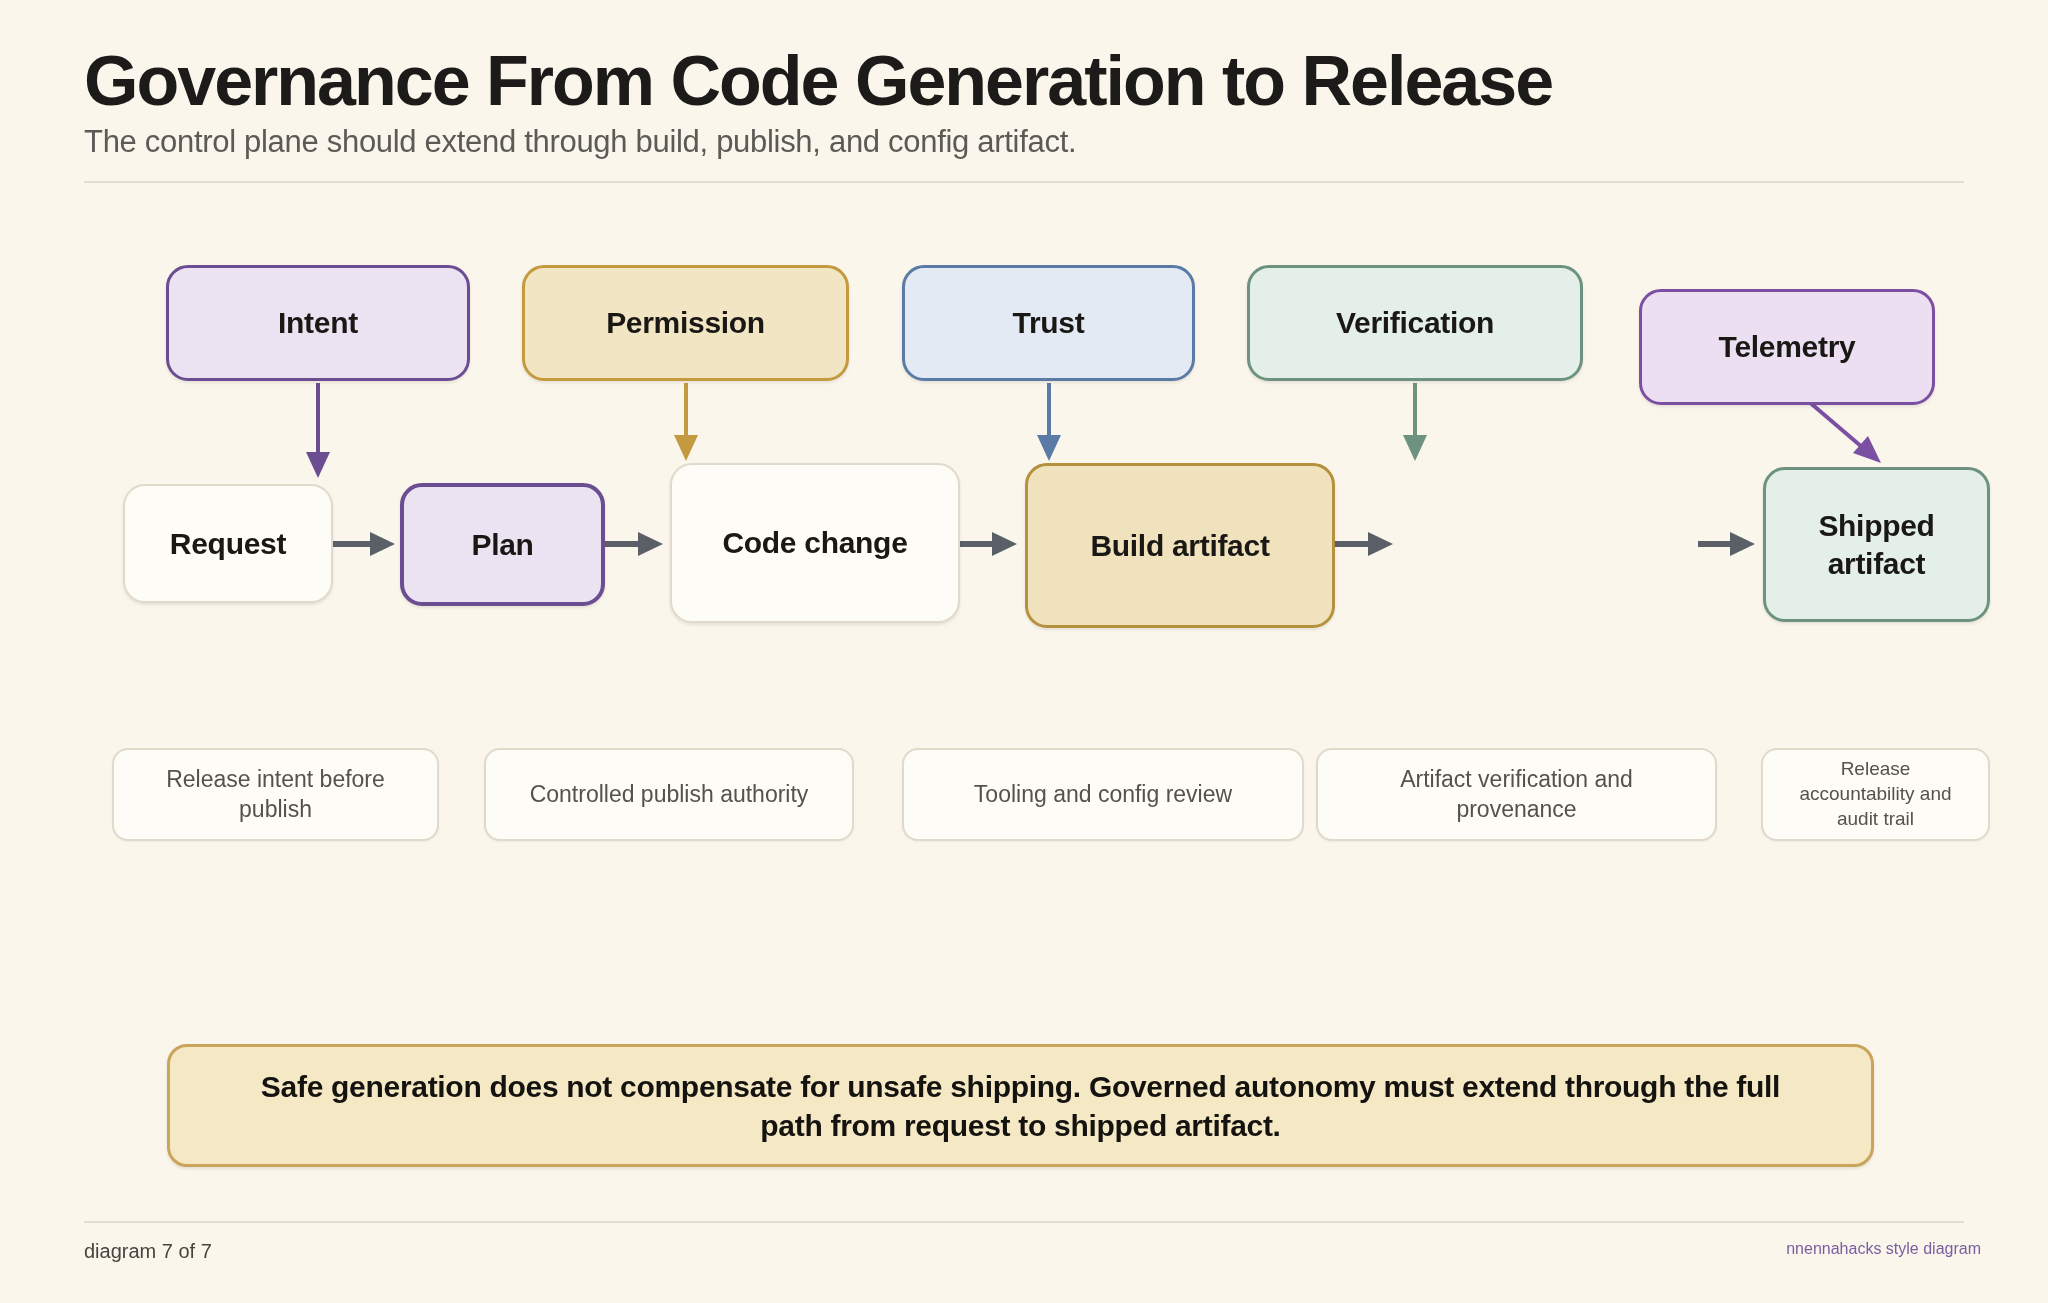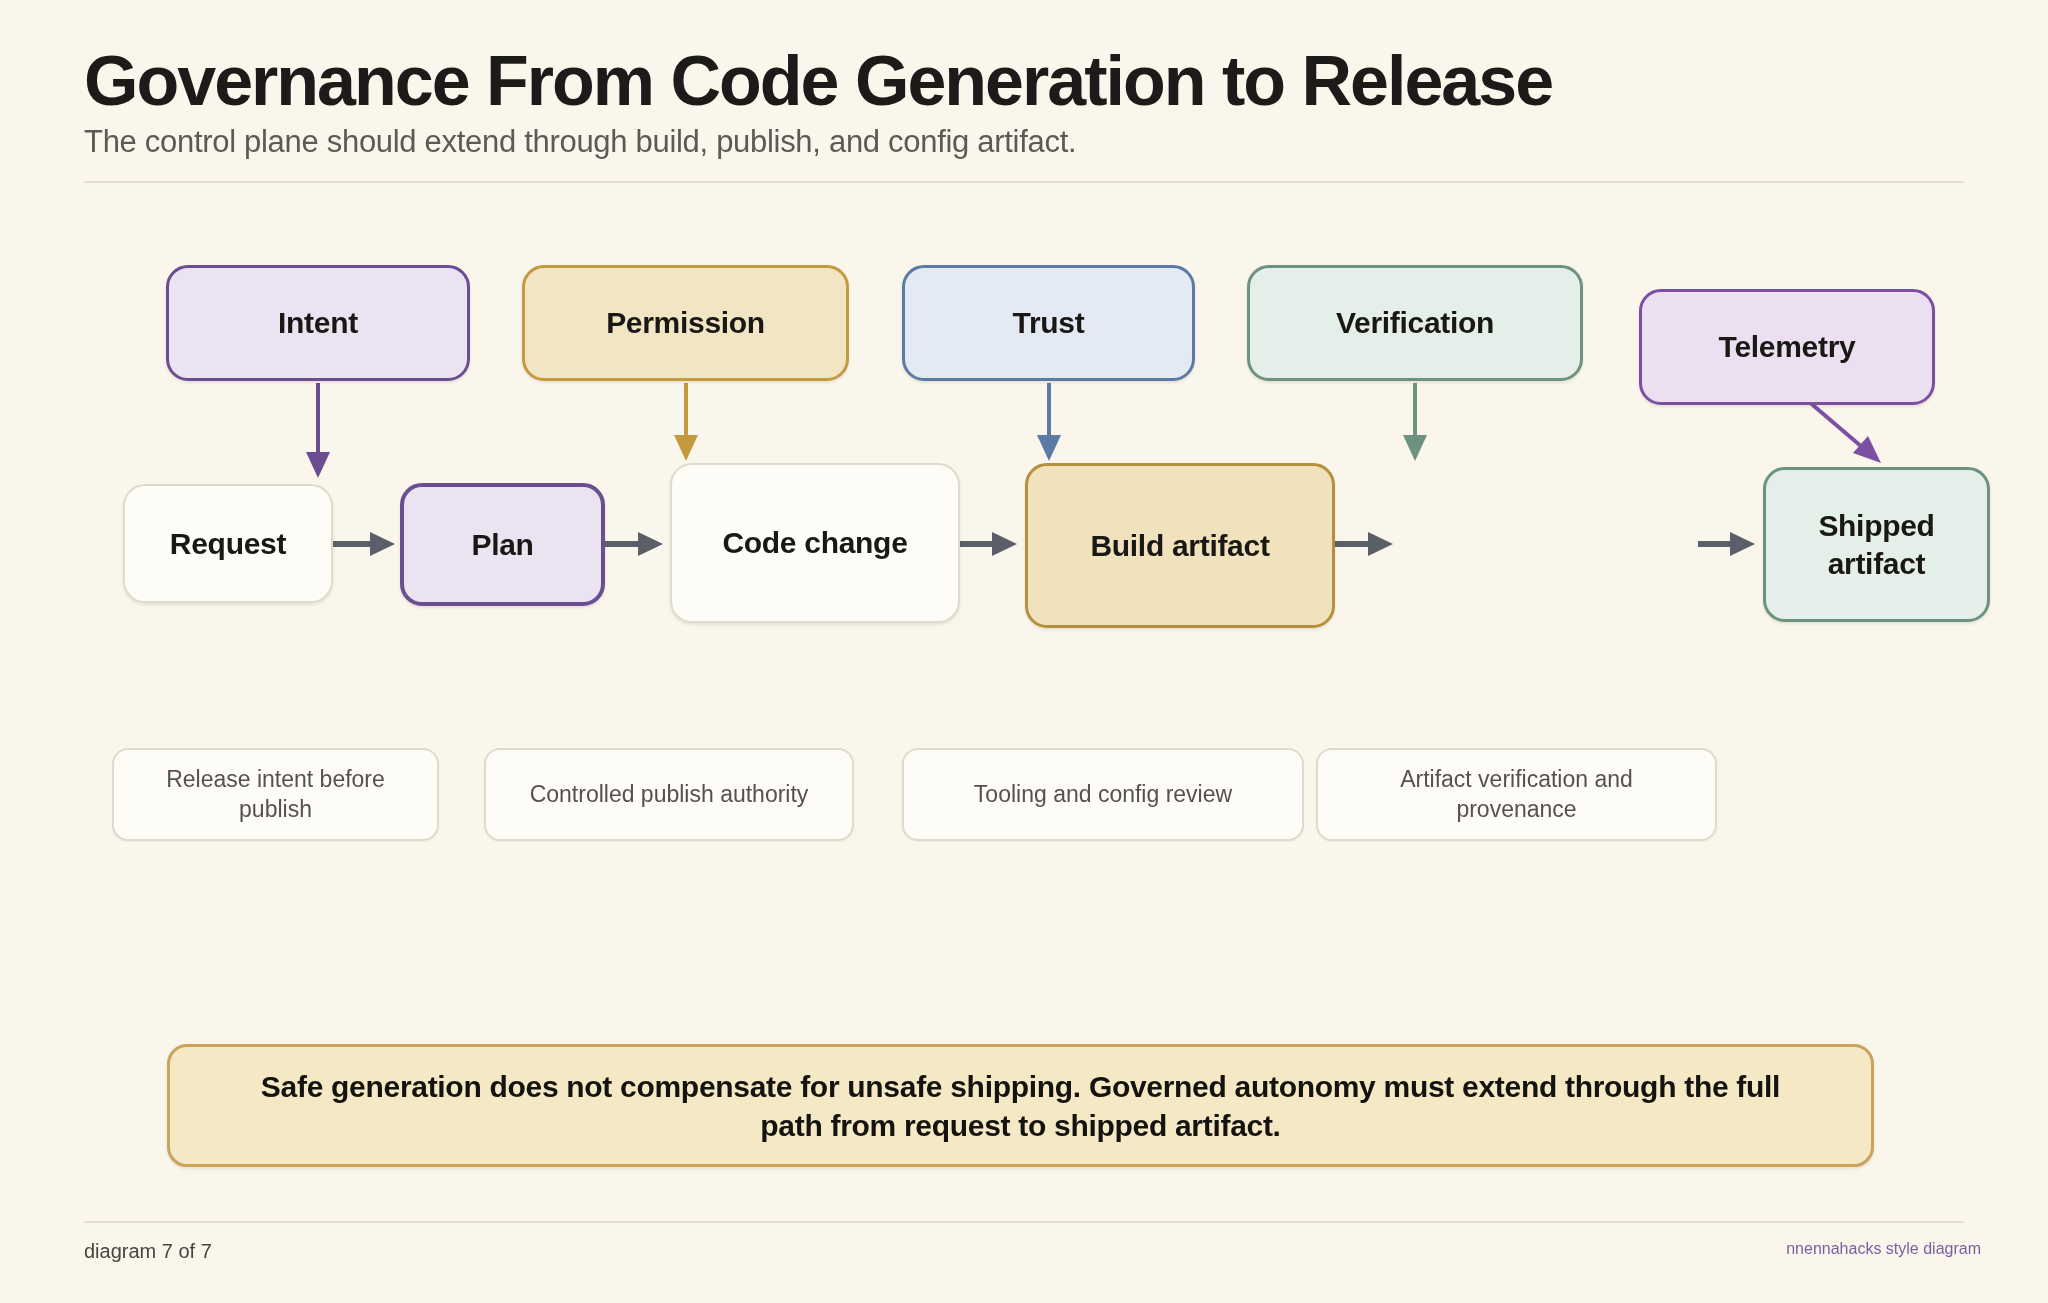--- a/index.html
+++ b/index.html
@@ -183,20 +183,23 @@
   </div>
   <div class="ctrl" style="left:484px;top:748px;width:370px;height:93px">
     <span class="lbl">Controlled publish authority</span>
   </div>
   <div class="ctrl" style="left:902px;top:748px;width:402px;height:93px">
     <span class="lbl">Tooling and config review</span>
   </div>
   <div class="ctrl" style="left:1316px;top:748px;width:401px;height:93px">
     <span class="lbl">Artifact verification and provenance</span>
   </div>
+  <div class="ctrl small" style="left:1761px;top:748px;width:229px;height:93px">
+    <span class="lbl">Release accountability and audit trail</span>
+  </div>
 
   <div class="callout">
     <span class="lbl">Safe generation does not compensate for unsafe shipping. Governed autonomy must extend through the full path from request to shipped artifact.</span>
   </div>
 
   <div class="rule" style="top:1221px"></div>
   <div class="footer-left">diagram 7 of 7</div>
   <div class="footer-right">nnennahacks style diagram</div>
 
 </div>

